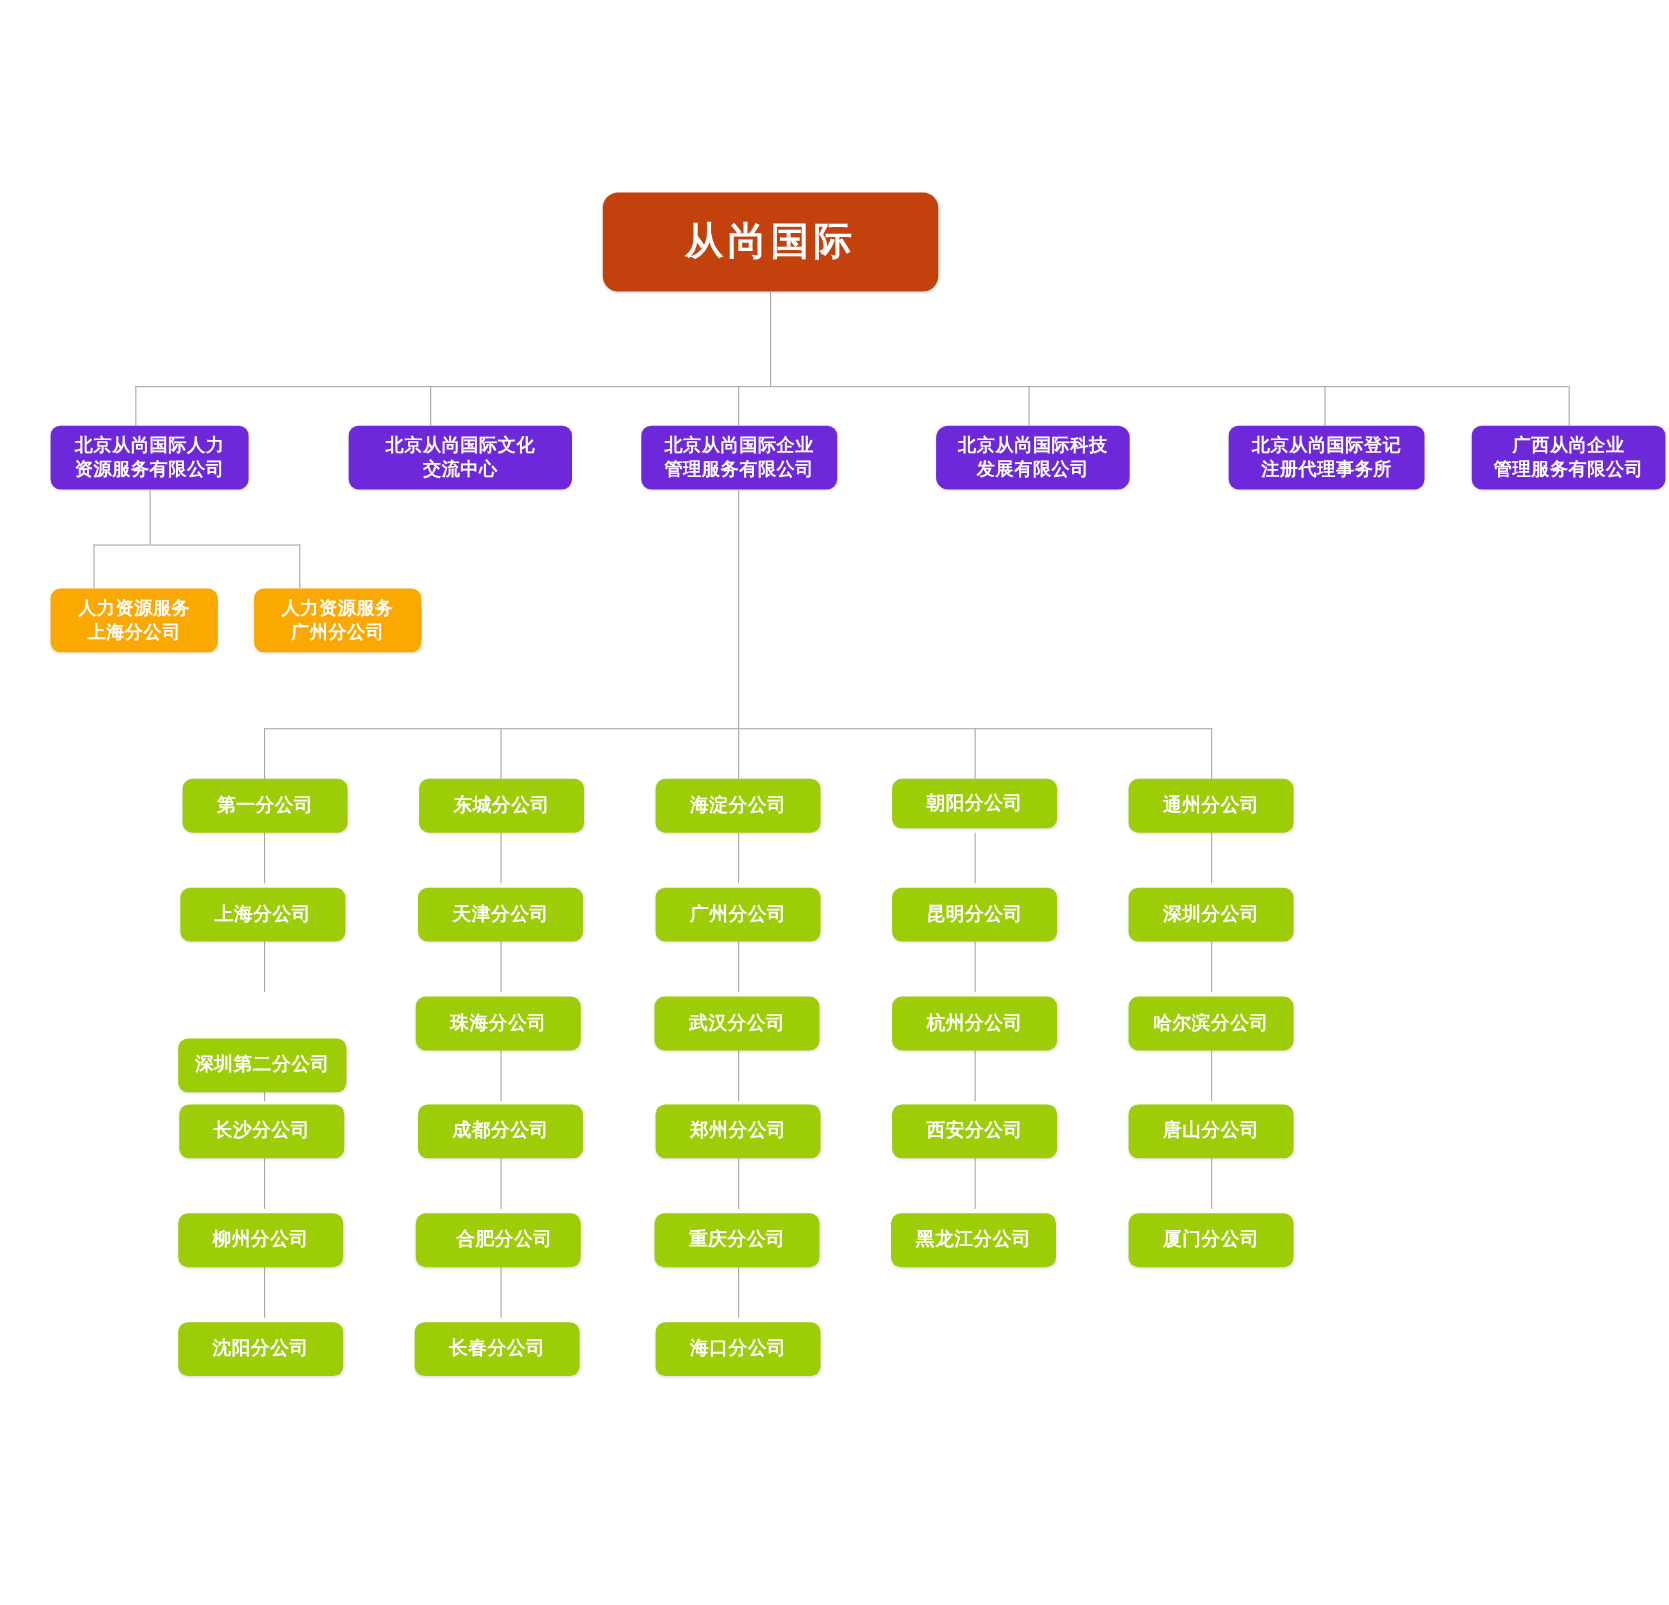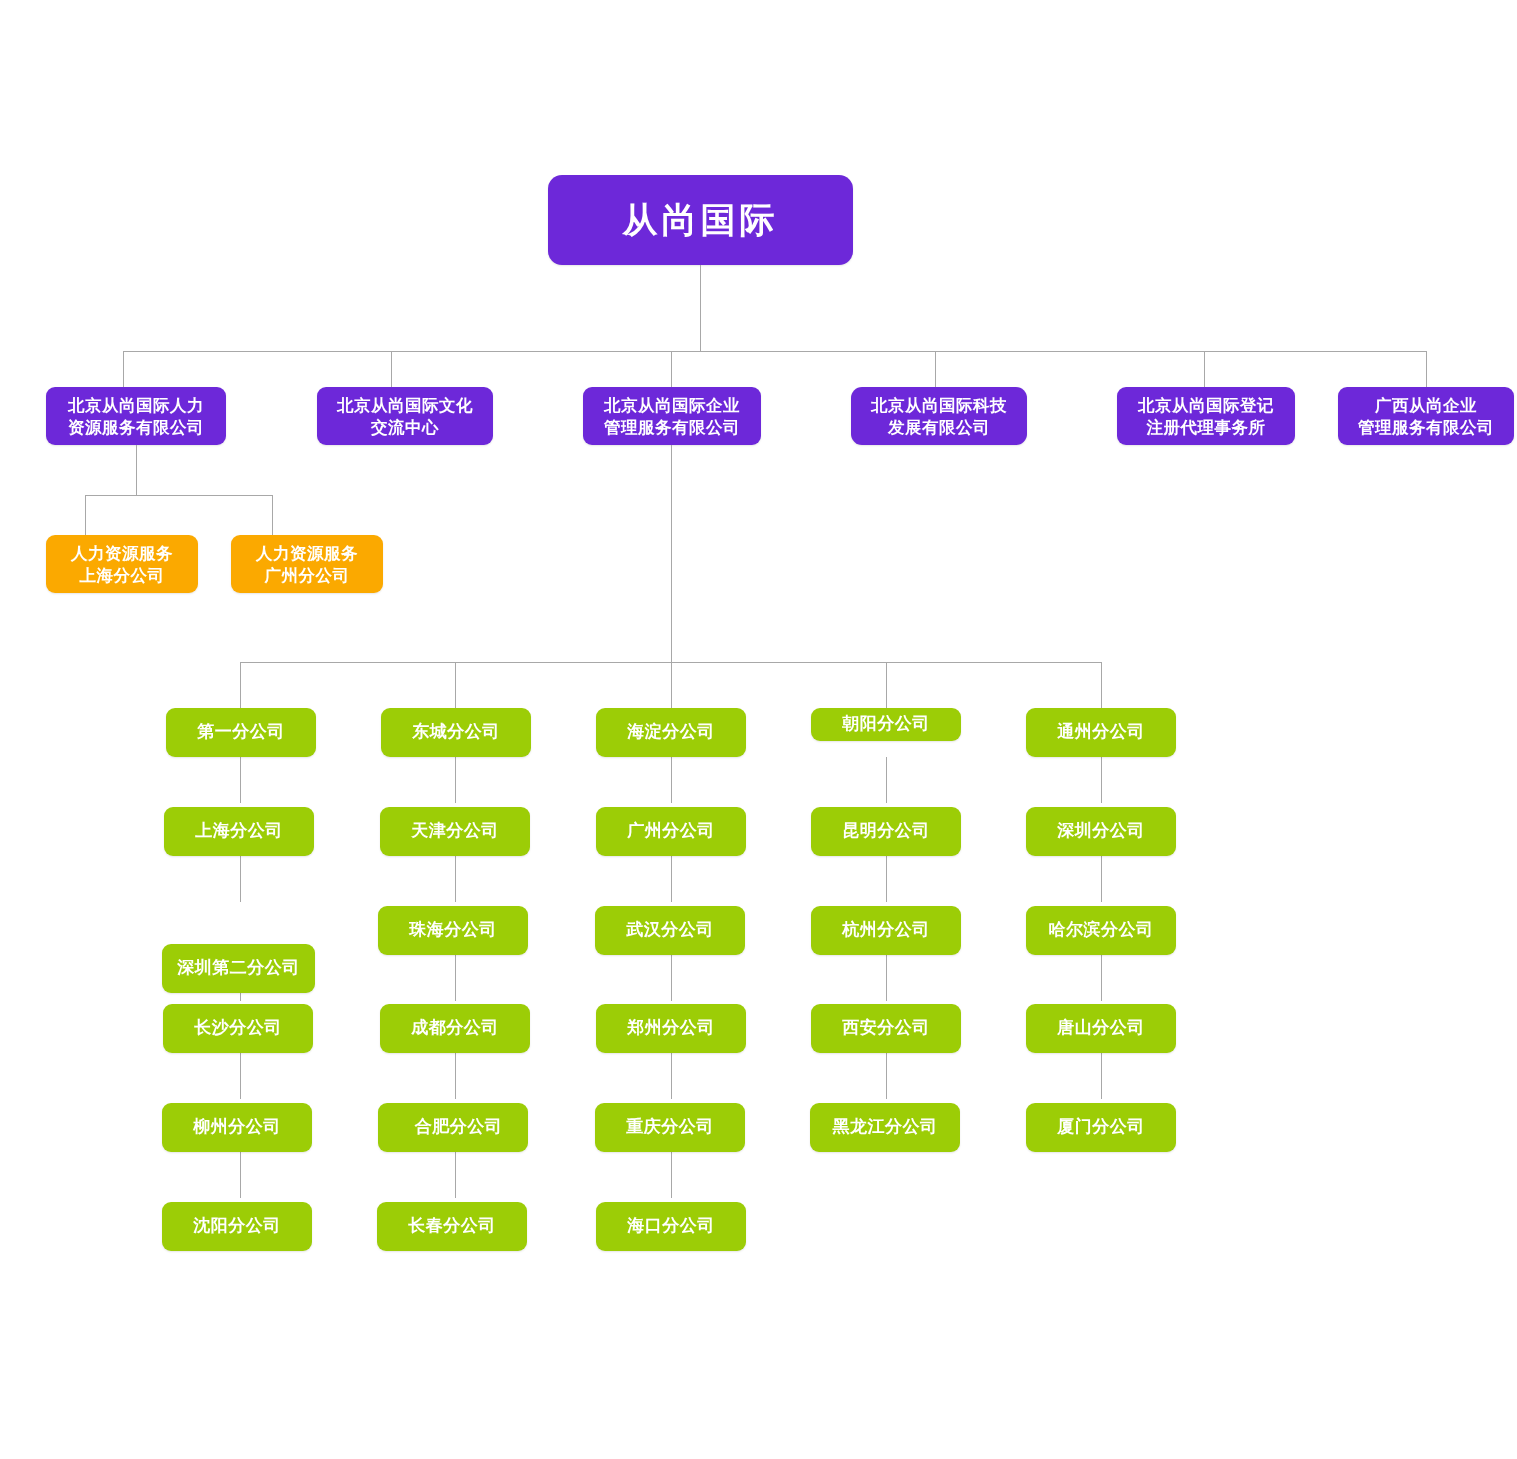--- a/index.html
+++ b/index.html
@@ -36,21 +36,21 @@
     text-align: center;
     color: #ffffff;
     border-radius: 9px;
     line-height: 1.35;
     white-space: pre-line;
     letter-spacing: 0.5px;
     font-weight: bold;
     user-select: none;
   }
   .node.root {
-    background: #6d28d9;
+    background: #c2410c;
     border-radius: 14px;
     font-size: 35px;
     letter-spacing: 4px;
     box-shadow: 0 1px 2px rgba(0,0,0,0.10);
   }
   .node.div2 {
     background: #6d28d9;
     font-size: 16.5px;
     box-shadow: 0 1px 2px rgba(0,0,0,0.10);
   }
@@ -82,21 +82,21 @@
   <div class="line v" style="left:391px; top:351px; height:36px;"></div>
   <div class="line v" style="left:671px; top:351px; height:36px;"></div>
   <div class="line v" style="left:935px; top:351px; height:36px;"></div>
   <div class="line v" style="left:1204px; top:351px; height:36px;"></div>
   <div class="line v" style="left:1426px; top:351px; height:36px;"></div>
 
   <div class="node div2" style="left:46px; top:387px; width:180px; height:58px;">
     <span>北京从尚国际人力
 资源服务有限公司</span>
   </div>
-  <div class="node div2" style="left:317px; top:387px; width:176px; height:58px;">
+  <div class="node div2" style="left:317px; top:387px; width:203px; height:58px;">
     <span>北京从尚国际文化
 交流中心</span>
   </div>
   <div class="node div2" style="left:583px; top:387px; width:178px; height:58px;">
     <span>北京从尚国际企业
 管理服务有限公司</span>
   </div>
   <div class="node div2" style="left:851px; top:387px; width:176px; height:58px;border-radius:11px;">
     <span>北京从尚国际科技
 发展有限公司</span>
@@ -211,21 +211,21 @@
   <div class="node branch" style="left:596px; top:1004px; width:150px; height:49px;">
     <span>郑州分公司</span>
   </div>
   <div class="node branch" style="left:595px; top:1103px; width:150px; height:49px;">
     <span>重庆分公司</span>
   </div>
   <div class="node branch" style="left:596px; top:1202px; width:150px; height:49px;">
     <span>海口分公司</span>
   </div>
 
-  <div class="node branch" style="left:811px; top:708px; width:150px; height:33px;text-align:center;">
+  <div class="node branch" style="left:811px; top:708px; width:150px; height:45px;text-align:center;">
     <span>朝阳分公司</span>
   </div>
   <div class="node branch" style="left:811px; top:807px; width:150px; height:49px;">
     <span>昆明分公司</span>
   </div>
   <div class="node branch" style="left:811px; top:906px; width:150px; height:49px;">
     <span>杭州分公司</span>
   </div>
   <div class="node branch" style="left:811px; top:1004px; width:150px; height:49px;">
     <span>西安分公司</span>

